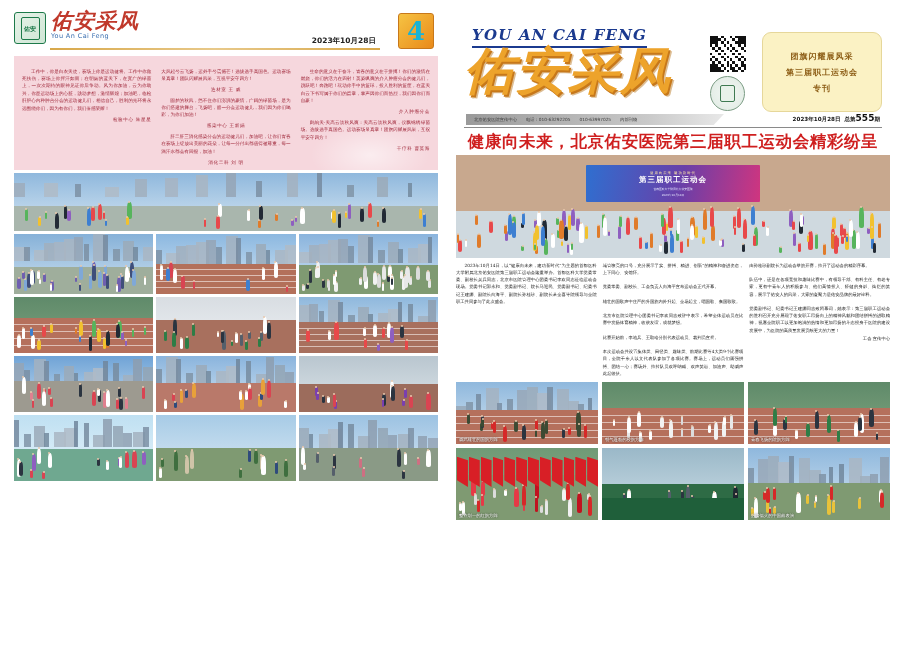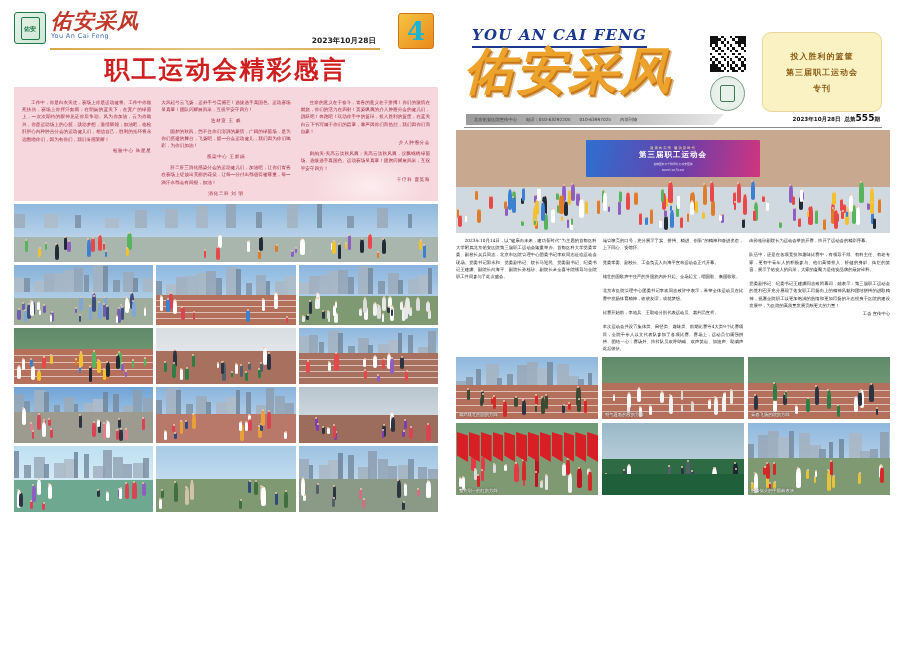--- a/index.html
+++ b/index.html
@@ -171,21 +171,20 @@
         <div class="logo-cn">佑安采风</div>
         <div class="logo-en">You An Cai Feng</div>
       </div>
       <div class="lhdr-rule"></div>
       <div class="lhdr-date">2023年10月28日</div>
       <div class="pagenum">
         <span>4</span>
       </div>
     </div>
 
-    <div class="l-headline">职工运动会精彩感言</div>
 
     <div class="pinkbox">
       <div class="pink-cols">
         <div class="pcol">
           <p class="ptxt ind">工作中，你是白衣天使，赛场上你是运动健将。工作中你救死扶伤，赛场上你挥汗如雨；在明媚的蓝天下，在宽广的绿茵上，一次次期待的眼神见证你后争动。风为你加油，云为你助兴，你是运动场上的心脏，跳动梦想，激情辉煌；加油吧，临检肝胆心内种肿合分会的运动健儿们，相信自己，胜利的光环将永远围绕你们，因为有你们，我们倍感荣耀！</p>
           <div class="psign">检验中心 朱星星</div>
         </div>
         <div class="pcol">
           <p class="ptxt">大风起兮云飞扬，运外手兮震撼芒！选拔选手真国色。运动赛场显真章！团队闪耀展风采，互祝平安守四方！</p>
           <div class="psign ctr">造材室 王 威</div>
@@ -1003,39 +1002,40 @@
           <div class="cell" style="left:17.700000000000003px;top:34.800000000000004px;width:2.6px;height:2.6px"></div>
           <div class="cell" style="left:23.400000000000002px;top:34.800000000000004px;width:2.6px;height:2.6px"></div>
           <div class="cell" style="left:26.250000000000004px;top:34.800000000000004px;width:2.6px;height:2.6px"></div>
           <div class="cell" style="left:31.950000000000003px;top:34.800000000000004px;width:2.6px;height:2.6px"></div>
         </div>
       <div class="seal2">
           <div class="sq"></div>
         </div>
 
       <div class="ybox">
-        <div>投入胜利的篮筐</div>
+        <div>团旗闪耀展风采</div>
         <div>第三届职工运动会</div>
         <div>专刊</div>
       </div>
 
       <div class="greybar">
         <span>北京佑安医院宣传中心</span>
         <span>电话：010-63292205</span>
         <span>010-63997025</span>
         <span>内部刊物</span>
       </div>
 
       <div class="rhdr-issue">
         <span>2023年10月28日</span>
         &nbsp;<span>总第</span><b>555</b><span>期</span>
       </div>
       <div class="rhdr-rule"></div>
     </div>
 
+    <div class="r-headline">健康向未来，北京佑安医院第三届职工运动会精彩纷呈</div>
 
     <div class="mainphoto" id="mainphoto">
         <div class="sky" style="background:linear-gradient(180deg,#c2ccd4,#dfe6ea)"></div>
         <div class="ground" style="height:56.650000000000006px;background:#c8a88e"></div>
         <div class="person" style="left:238.95429904167622px;bottom:20.168076871646438px;width:3.2804376658481487px;height:12.04350132678519px;background:#f2c12e"></div>
         <div style="position:absolute;left:239.35429904167623px;bottom:31.211578198431624px;width:2px;height:2px;border-radius:50%;background:#e8c9ad"></div>
         <div class="person" style="left:111.70386423173477px;bottom:27.632569121235342px;width:3.732113514469711px;height:15.656908115757687px;background:#f2c12e"></div>
         <div style="position:absolute;left:112.10386423173478px;bottom:42.28947723699303px;width:2px;height:2px;border-radius:50%;background:#e8c9ad"></div>
         <div class="person" style="left:123.03501254368348px;bottom:17.865963286365734px;width:3.4270381101072416px;height:13.216304880857933px;background:#57b45c"></div>
         <div style="position:absolute;left:123.43501254368348px;bottom:30.082268167223667px;width:2px;height:2px;border-radius:50%;background:#e8c9ad"></div>

